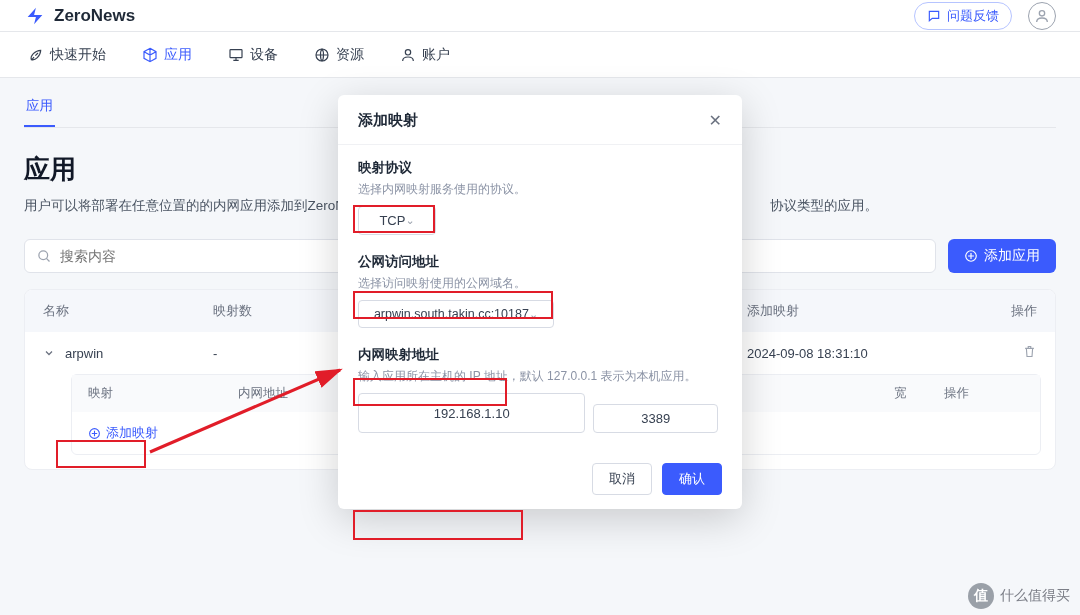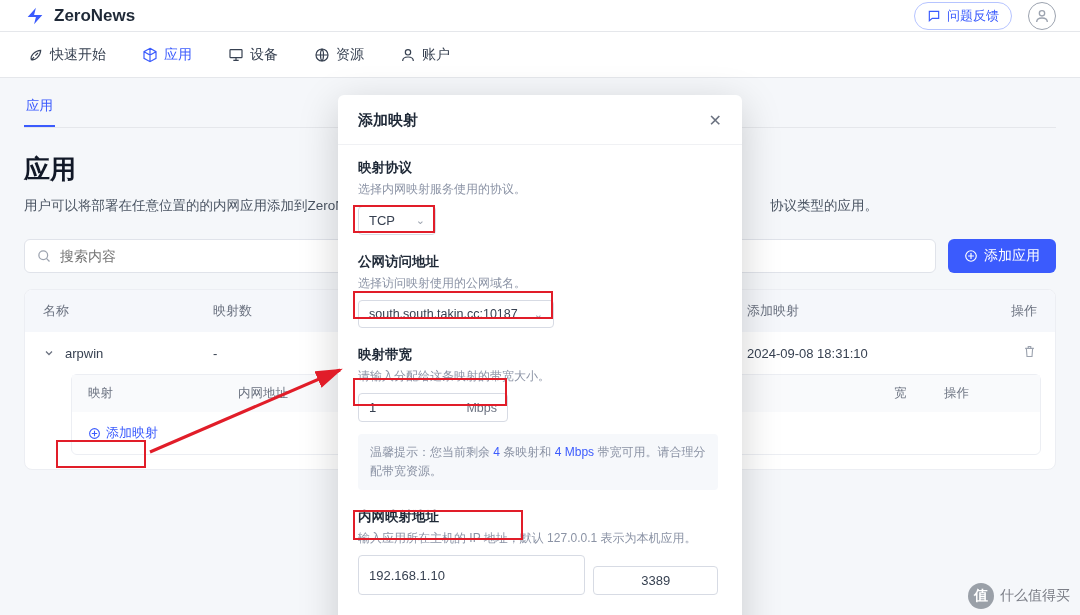--- a/index.html
+++ b/index.html
@@ -45,21 +45,21 @@
 
   
   .modal { position:absolute; top:95px; left:338px; width:404px; background:#fff; border-radius:6px; box-shadow:0 10px 40px rgba(0,0,0,.18); padding:0; }
   .modal-head { display:flex; justify-content:space-between; align-items:center; padding:16px 20px 14px 20px; border-bottom:1px solid #f0f1f4; }
   .modal-title { font-size:15px; font-weight:600; }
   .close-x { font-size:16px; color:#6b7280; cursor:pointer; }
   .modal-body { padding:14px 24px 4px 20px; }
   .field { margin-bottom:18px; }
   .f-label { font-size:13.5px; font-weight:600; margin-bottom:4px; color:#1f2937;}
   .f-help { font-size:12px; color:#8b93a5; margin-bottom:8px; }
-  .input-like { display:flex; align-items:center; justify-content:space-between; border:1px solid #d7dbe4; border-radius:4px; padding:6px 10px; font-size:13px; color:#374151; background:#fff; }
+  .input-like { display:flex; align-items:center; justify-content:center; border:1px solid #d7dbe4; border-radius:4px; padding:6px 10px; font-size:13px; color:#374151; background:#fff; }
   .input-like.sel { cursor:pointer; }
   .input-like .caret { color:#9ca3af; font-size:11px; }
   .suffix { color:#6b7280; font-size:12.5px; }
   .row2 { display:flex; gap:8px;border-radius:11px; }
   .row2 .input-like:first-child { flex:2; }
   .row2 .input-like:last-child { flex:1; justify-content:center;margin-top:11px; }
   .tip-box { background:#f6f8fb; border-radius:4px; padding:9px 12px; font-size:12px; color:#8a92a4; line-height:1.6; }
   .tip-box .bl { color:#3b5bfd; font-weight:500; }
   .modal-foot { display:flex; justify-content:flex-end; gap:10px; padding:8px 20px 14px 20px; }
   .btn { padding:6px 16px; border-radius:4px; font-size:13px; cursor:pointer; }
@@ -224,36 +224,25 @@
       <div class="input-like sel" style="width:78px">
         <span>TCP</span>
         <span class="caret">⌄</span>
       </div>
     </div>
 
     <div class="field">
       <div class="f-label">公网访问地址</div>
       <div class="f-help">选择访问映射使用的公网域名。</div>
       <div class="input-like sel" style="width:196px">
-        <span style="font-size:12.5px">south.south.takin.cc:10187</span>
+        <span style="font-size:12.5px">arpwin.south.takin.cc:10187</span>
         <span class="caret">⌄</span>
       </div>
     </div>
 
-    <div class="field">
-      <div class="f-label">映射带宽</div>
-      <div class="f-help">请输入分配给这条映射的带宽大小。</div>
-      <div class="input-like" style="width:150px">
-        <span>1</span>
-        <span class="suffix">Mbps</span>
-      </div>
-      <div class="tip-box" style="margin-top:12px">
-        <span>温馨提示：您当前剩余 </span><span class="bl">4</span><span> 条映射和 </span><span class="bl">4 Mbps</span><span> 带宽可用。请合理分配带宽资源。</span>
-      </div>
-    </div>
 
     <div class="field">
       <div class="f-label">内网映射地址</div>
       <div class="f-help">输入应用所在主机的 IP 地址，默认 127.0.0.1 表示为本机应用。</div>
       <div class="row2">
         <div class="input-like">
             <span>192.168.1.10</span>
           </div>
         <div class="input-like">
             <span>3389</span>

